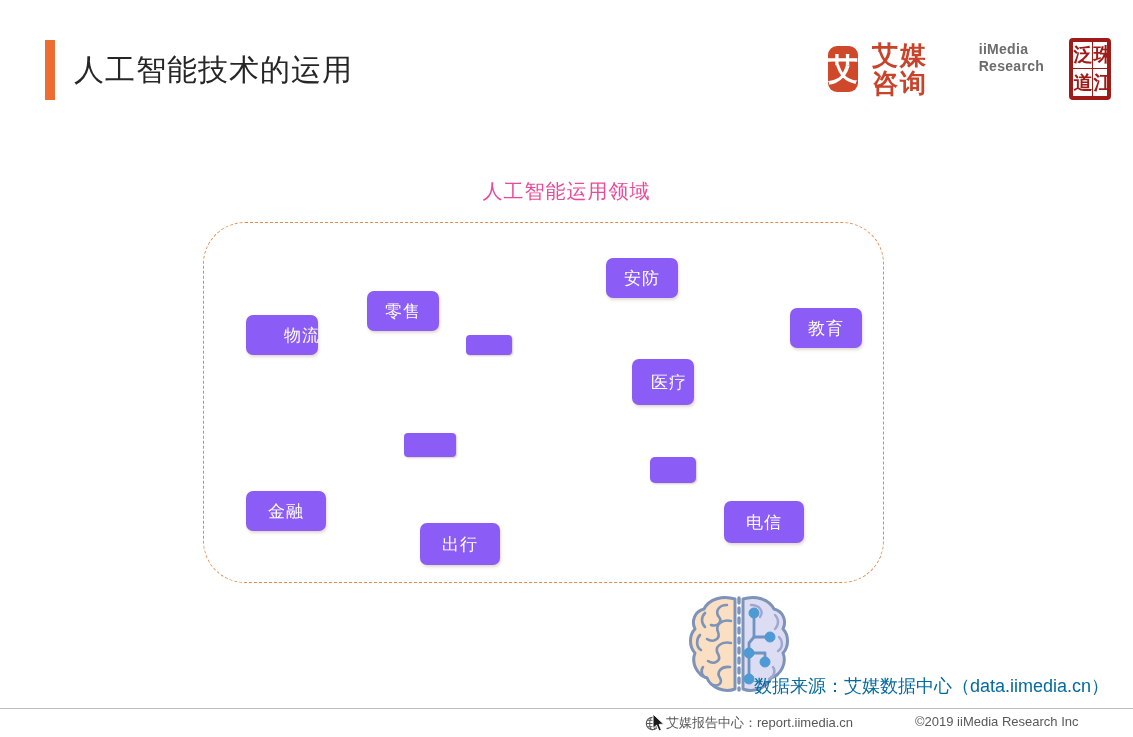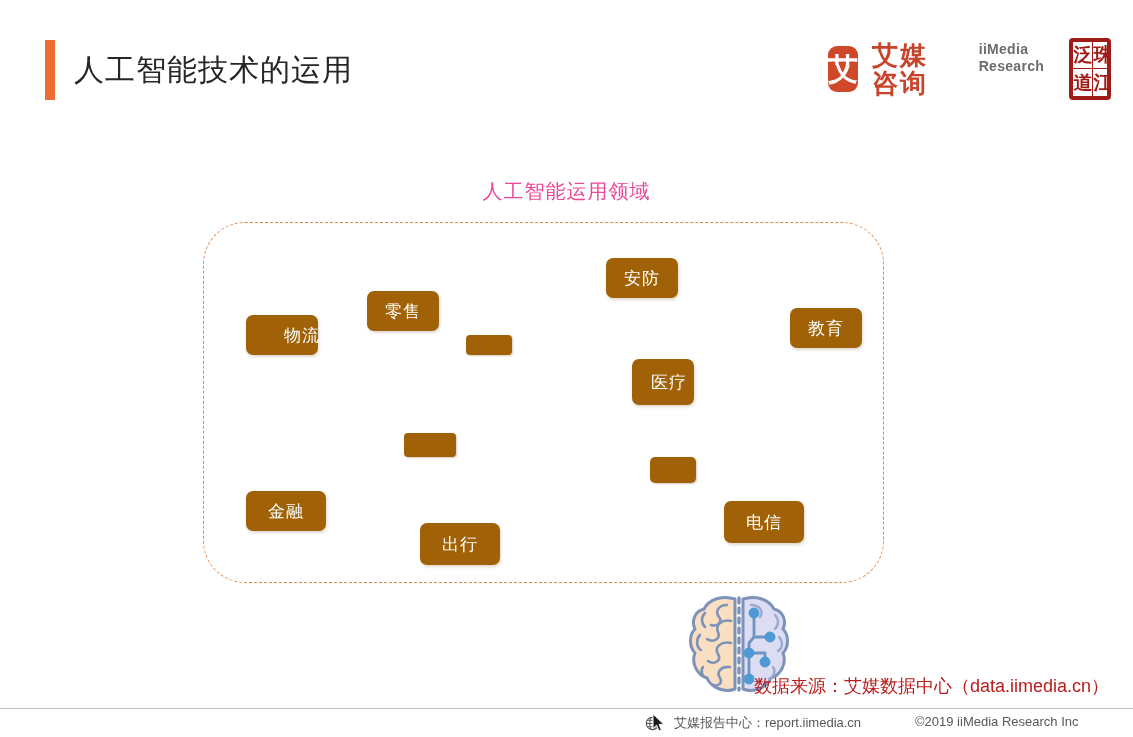--- a/index.html
+++ b/index.html
@@ -85,53 +85,53 @@
     position: absolute;
     left: 203px; top: 222px;
     width: 681px; height: 361px;
     border: 1.6px dashed #E38A4B;
     border-radius: 42px;
     background: #ffffff;
   }
 
   .domain-box {
     position: absolute;
-    background: #a16207;
+    background: #8b5cf6;
     border-radius: 7px;
     box-shadow: 1px 2px 3px rgba(120,80,40,0.22);
     color: #FFFFFF;
     display: flex; align-items: center; justify-content: center;
     font-size: 17px; letter-spacing: 1px;
     white-space: nowrap;
   }
   .domain-box.blank { box-shadow: 1px 1px 2px rgba(120,80,40,0.30); }
 
   
   #brain-icon {
     position: absolute;
     left: 483px; top: 368px;
     width: 104px; height: 107px;
   }
 
   
   #source-note {
     position: absolute; right: 24px; top: 674px;
-    font-size: 18px; color: #b91c1c;
+    font-size: 18px; color: #0369a1;
     white-space: nowrap;
   }
   #footer-rule {
     position: absolute; left: 0; top: 708px;
     width: 1133px; height: 1px; background: #BFBFBF;
   }
   #footer {
     position: absolute; left: 0; top: 710px; width: 1133px; height: 27px;
   }
   #footer-left {
     position: absolute; left: 645px; top: 4px;
-    display: flex; align-items: center; gap: 14px;
+    display: flex; align-items: center; gap: 6px;
     font-size: 13px; color: #585858; white-space: nowrap;
   }
   #footer-right {
     position: absolute; left: 915px; top: 4px;
     font-size: 13px; color: #585858; white-space: nowrap;
   }
   #globe-icon { width: 15px; height: 15px; display: block; }
   #cursor-arrow { position: absolute; left: 652px; top: 713px; width: 13px; height: 19px; }
 </style>
 </head>

